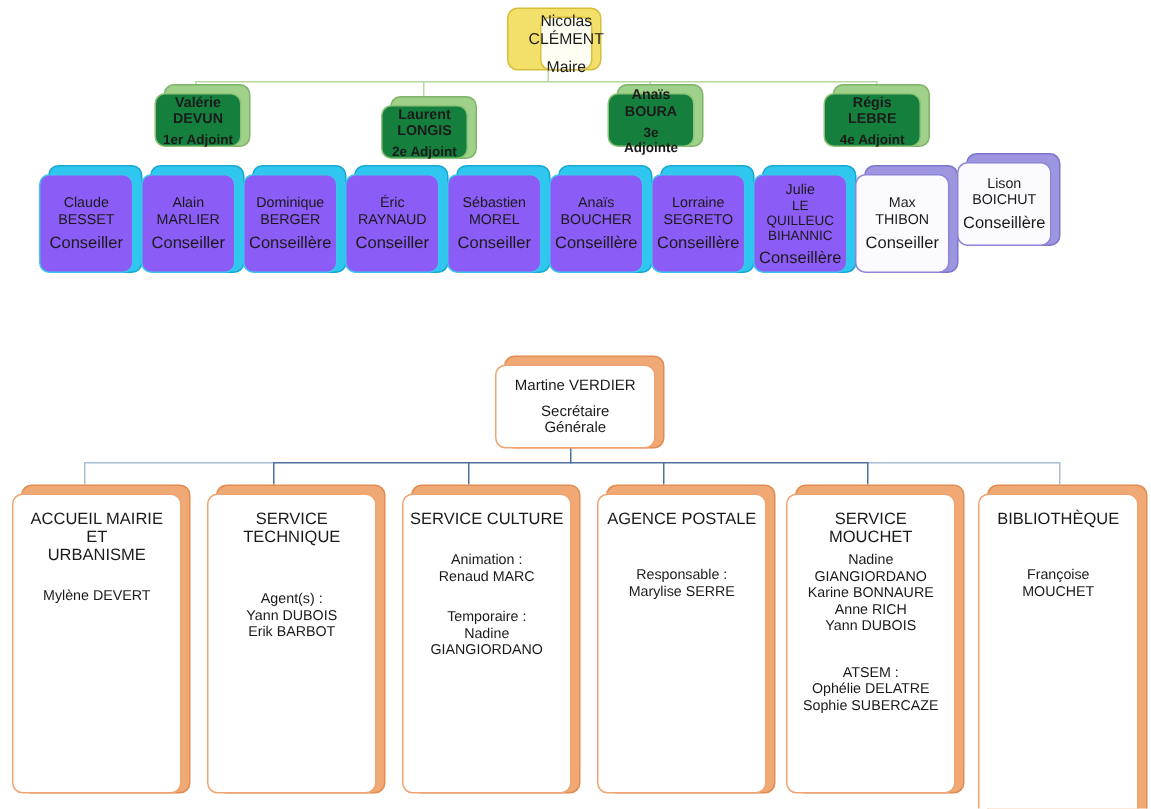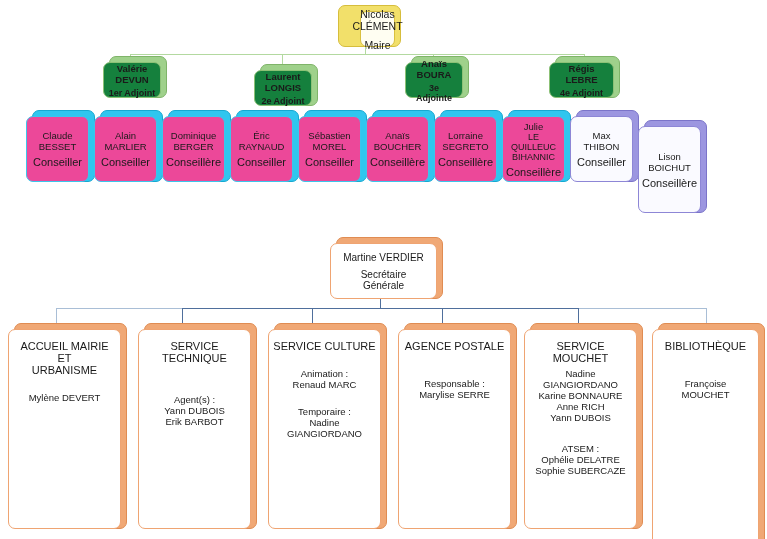--- a/index.html
+++ b/index.html
@@ -74,21 +74,21 @@
   .card-green .line { font-size: 9.5px; font-weight: bold; }
   .card-green .role { font-size: 9px; font-weight: bold; margin-top: 3px; }
 
   
   .card-cyan .plate-back {
     background: #2fc6ef;
     border: 1px solid #17a8d0;
   }
   .card-cyan .plate-front {
     border: 1px solid #3cc5ec;
-    background: #ec4899;
+    background: #8b5cf6;
   }
   
   .card-violet .plate-back {
     background: #9c96e0;
     border: 1px solid #7b74c9;
   }
   .card-violet .plate-front {
     border: 1px solid #8d86d6;
     background: #fafaff;
   }
@@ -248,21 +248,21 @@
   </div>
 </div>
 <div class="card card-violet" style="left:570px; top:110px; width:69px; height:72px;">
   <div class="plate-back"></div>
   <div class="plate-front">
     <div class="line">Max</div>
     <div class="line">THIBON</div>
     <div class="role">Conseiller</div>
   </div>
 </div>
-<div class="card card-violet" style="left:638px; top:120px; width:69px; height:93px;">
+<div class="card card-violet" style="left:638px; top:102px; width:69px; height:62px;">
   <div class="plate-back"></div>
   <div class="plate-front">
     <div class="line">Lison</div>
     <div class="line">BOICHUT</div>
     <div class="role">Conseillère</div>
   </div>
 </div>
 
 <div class="card card-orange card-sg" style="left:330px; top:237px; width:113px; height:62px;">
   <div class="plate-back"></div>

